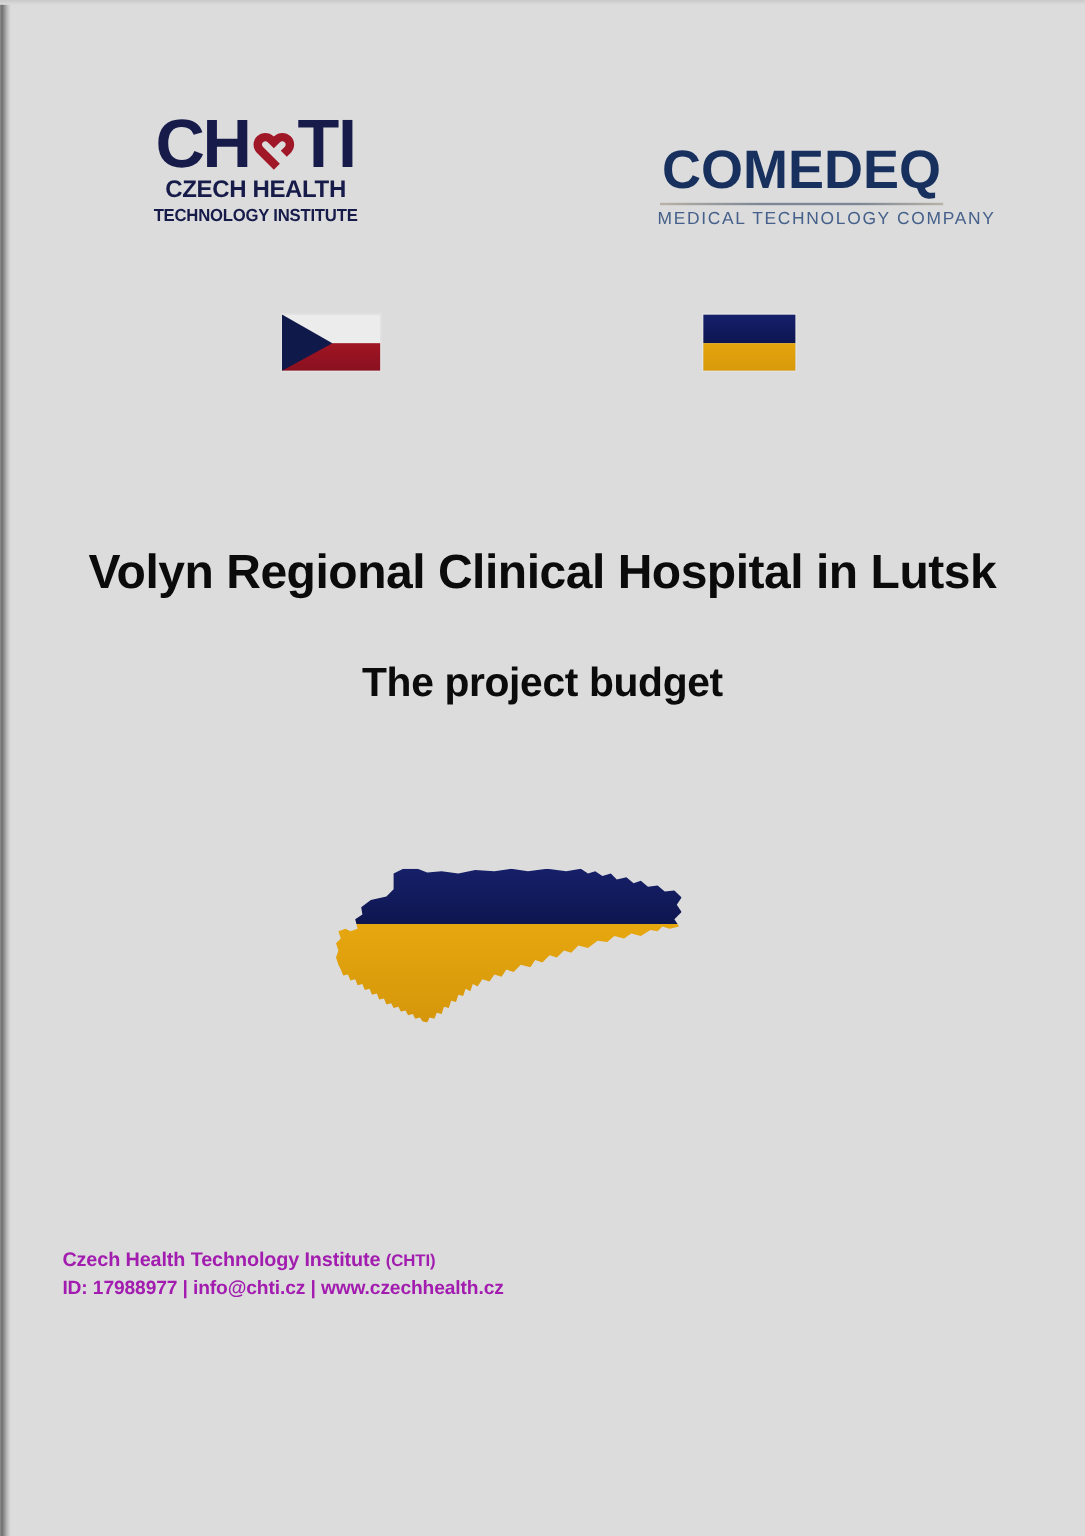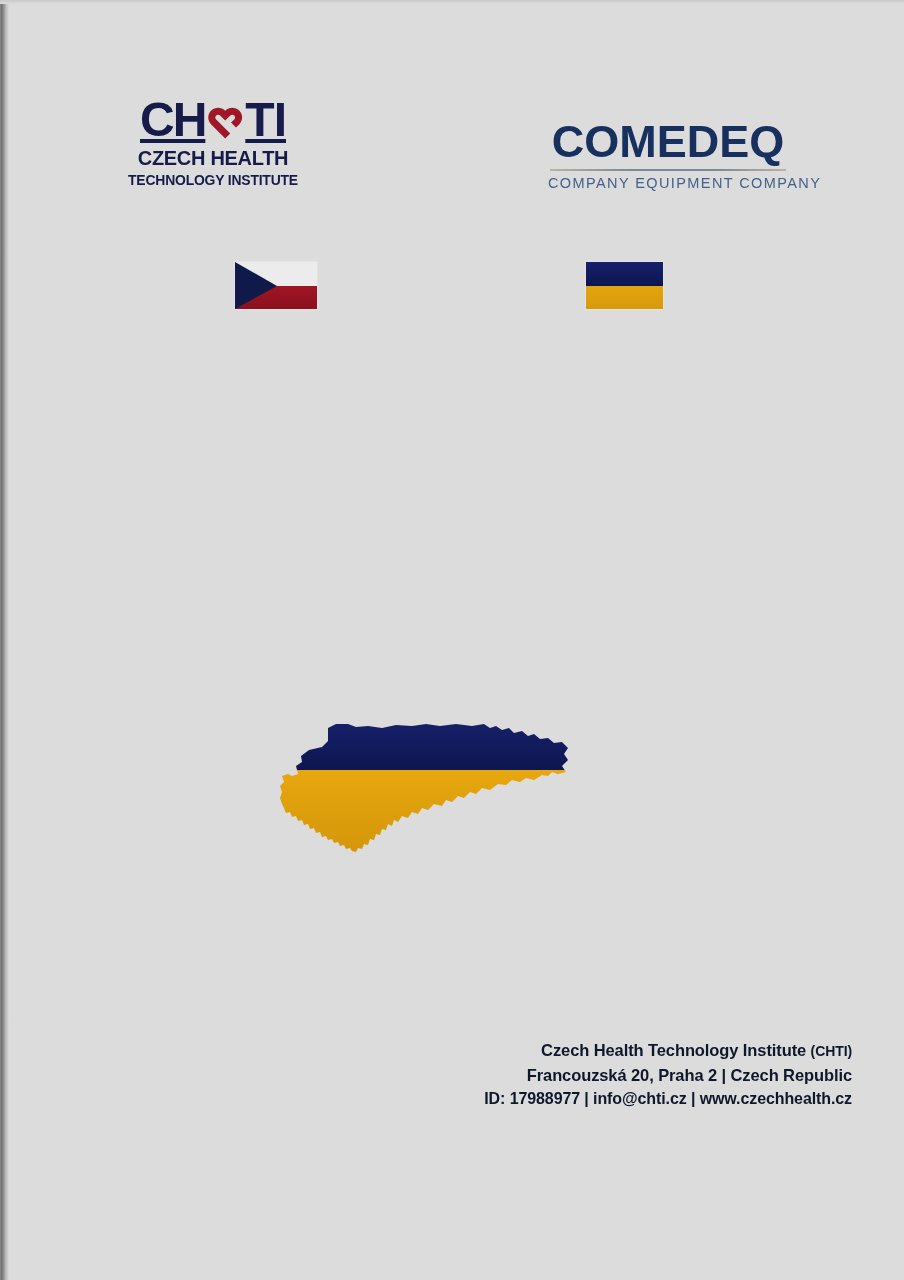--- a/index.html
+++ b/index.html
@@ -47,25 +47,24 @@
     position: absolute;
     left: 113px; top: 0;
     width: 200px;
     text-align: center;
     color: #161b4a;
   }
   #chti-wordmark {
     position: relative;
     height: 48px;
     line-height: 48px;
-    font-size: 48px;
+    font-size: 57px;
     font-weight: 700;
     letter-spacing: -1px;
     white-space: nowrap;
-    text-decoration: underline;
   }
   #chti-wordmark .w-ch { letter-spacing: -2px; }
   #chti-wordmark .w-ti { letter-spacing: -1px; }
   .heart-slot {
     display: inline-block;
     width: 40px;
     height: 40px;
     position: relative;
     vertical-align: -7px;
   }
@@ -174,22 +173,22 @@
     left: 276px; top: 712px;
     width: 300px; height: 145px;
   }
   #map-wrap svg { display:block; width:300px; height:145px; }
 
   
   #footer {
     position: absolute;
     left: 52px; top: 1038px;
     width: 800px;
-    text-align: right;
-    color: #0f172a;
+    text-align: left;
+    color: #a21caf;
   }
   #footer-line-1 {
     font-size: 16.5px;
     font-weight: 700;
     line-height: 24px;
     letter-spacing: -0.1px;
   }
   #footer-line-1 .paren { font-size: 14px; }
   #footer-line-2 {
     font-size: 16.5px;
@@ -227,36 +226,40 @@
           </svg>
         </span><span class="w-ti">TI</span>
       </div>
       <div id="chti-line2">CZECH HEALTH</div>
       <div id="chti-line3">TECHNOLOGY INSTITUTE</div>
     </div>
 
     <div id="comedeq-logo">
       <div id="comedeq-wordmark">COMEDEQ</div>
       <div id="comedeq-rule"></div>
-      <div id="comedeq-tagline">COMPANY EQUIPMENT COMPANY</div>
+      <div id="comedeq-tagline">MEDICAL TECHNOLOGY COMPANY</div>
     </div>
 
   </div>
 
   <div id="flag-cz">
     <div class="cz-white"></div>
     <div class="cz-red"></div>
     <div class="cz-tri"></div>
   </div>
 
   <div id="flag-ua">
     <div class="ua-blue"></div>
     <div class="ua-gold"></div>
   </div>
 
+  <div id="title-block">
+    <div id="main-title">Volyn Regional Clinical Hospital in Lutsk</div>
+    <div id="subtitle">The project budget</div>
+  </div>
 
   <div id="map-wrap">
     <svg viewBox="0 0 300 145" aria-hidden="true">
       <defs>
         <linearGradient id="uaTop" x1="0" y1="0" x2="0" y2="1">
           <stop offset="0%" stop-color="#18226e"></stop>
           <stop offset="100%" stop-color="#0e1650"></stop>
         </linearGradient>
         <linearGradient id="uaBot" x1="0" y1="0" x2="0" y2="1">
           <stop offset="0%" stop-color="#e6a70f"></stop>
@@ -284,17 +287,16 @@
       </g>
 
       <g clip-path="url(#mapClip)"></g>
     </svg>
   </div>
 
   <div id="footer">
     <div id="footer-line-1">
       <span>Czech Health Technology Institute </span><span class="paren">(CHTI)</span>
     </div>
-    <div id="footer-line-2">Francouzská 20, Praha 2 | Czech Republic</div>
     <div id="footer-line-3">ID: 17988977 | info@chti.cz | www.czechhealth.cz</div>
   </div>
 
 </div>
 
 </body></html>

